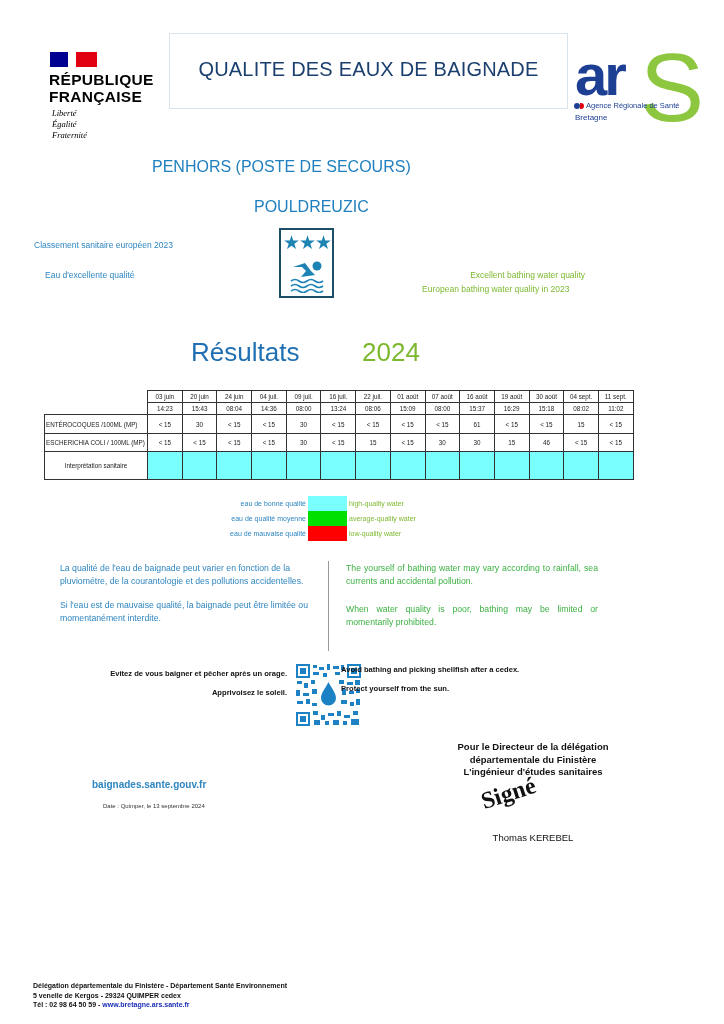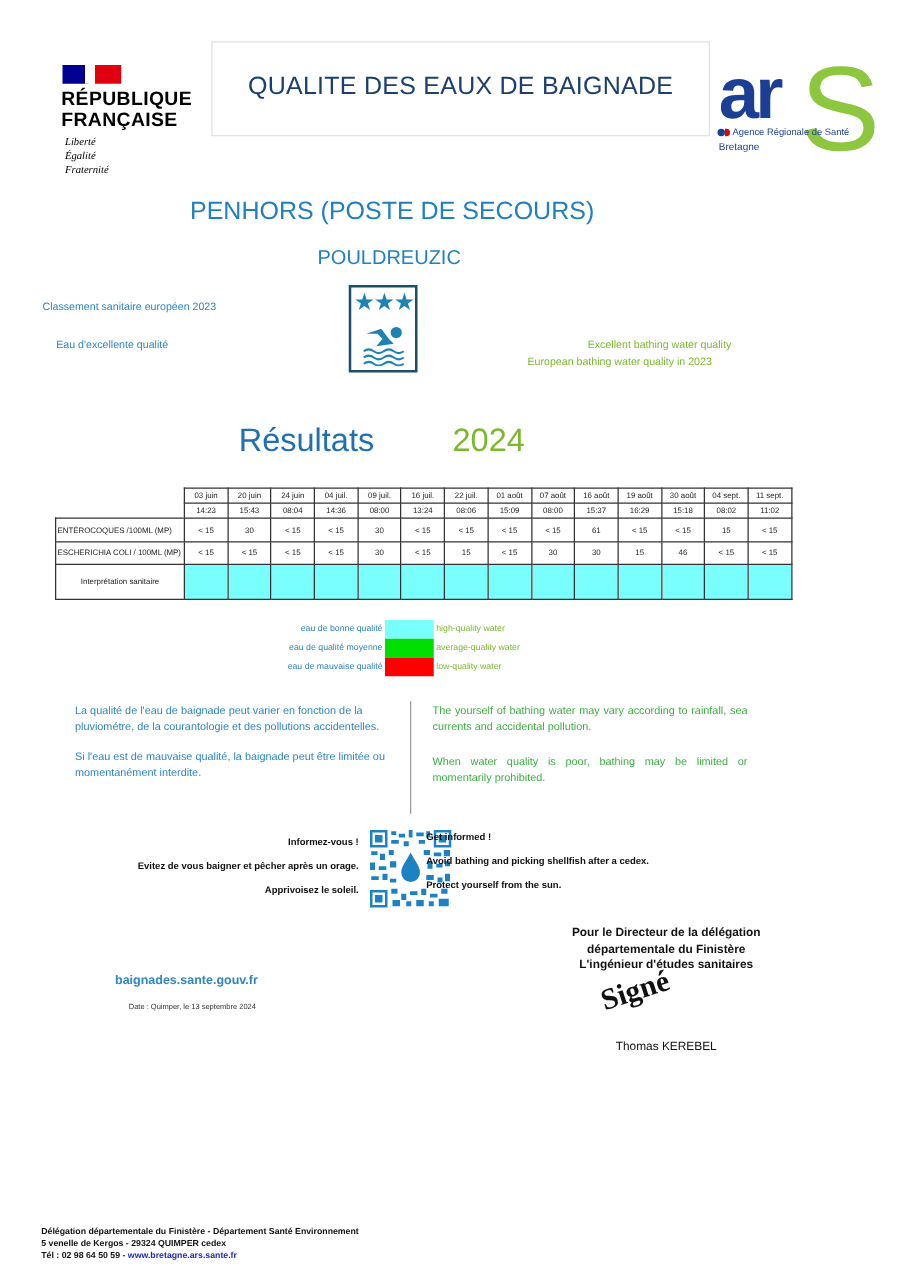--- a/index.html
+++ b/index.html
@@ -18,21 +18,21 @@
   .title-text { left:169px; top:58px; width:399px; text-align:center; font-size:20px; color:#1b3f6e; letter-spacing:0.2px; }
 
   
   .ars-ar { left:575px; top:46px; font-size:58px; font-weight:bold; color:#1c3f94; letter-spacing:-3px; line-height:58px; }
   .ars-s { left:640px; top:40px; font-size:96px; color:#8dc63f; line-height:96px; font-weight:normal; }
   .ars-sub { left:574px; top:101px; font-size:7.5px; color:#1c3f94; white-space:nowrap; }
   .ars-sub .dot1 { display:inline-block; width:6px; height:6px; background:#1c3f94; border-radius:50%; vertical-align:middle; }
   .ars-sub .dot2 { display:inline-block; width:4px; height:6px; background:#e1000f; border-radius:0 4px 4px 0; vertical-align:middle; margin-right:2px; }
   .ars-bret { left:575px; top:113px; font-size:8px; color:#1c3f94; }
 
-  .site-name { left:0; width:666px; top:158px; text-align:left; padding-left:152px; box-sizing:border-box; font-size:20px; color:#1f7fbf; }
+  .site-name { left:0; width:666px; top:158px; text-align:left; padding-left:152px; box-sizing:border-box; font-size:16px; color:#1f7fbf; }
   .commune { left:254px; top:198px; font-size:16px; color:#1f7fbf; }
 
   .cls-fr1 { left:34px; top:240px; font-size:8.5px; color:#2f86c0; }
   .cls-fr2 { left:45px; top:270px; font-size:8.5px; color:#2f86c0; }
   .cls-en1 { left:422px; top:240px; font-size:8.5px; color:#7cb82f;margin-top:44px; }
   .cls-en2 { right:139px; top:270px; font-size:8.5px; color:#7cb82f; }
 
   .badge { left:279px; top:228px; width:55px; height:70px; border:2px solid #1d4e68; box-sizing:border-box; background:#fff; }
   .badge .stars { position:absolute; left:2px; top:3px; width:48px; text-align:center; font-size:19px; line-height:19px; color:#1d82b4; letter-spacing:-1px; }
 
@@ -235,21 +235,20 @@
   <p>La qualité de l'eau de baignade peut varier en fonction de la pluviométre, de la courantologie et des pollutions accidentelles.</p>
   <p>Si l'eau est de mauvaise qualité, la baignade peut être limitée ou momentanément interdite.</p>
 </div>
 <div class="abs divider"></div>
 <div class="abs info-en">
   <p>The yourself of bathing water may vary according to rainfall, sea currents and accidental pollution.</p>
   <p style="margin-top:16px">When water quality is poor, bathing may be limited or momentarily prohibited.</p>
 </div>
 
 <div class="abs tips-fr">
-  <div>Informez-vous !</div>
   <div>Evitez de vous baigner et pêcher après un orage.</div>
   <div>Apprivoisez le soleil.</div>
 </div>
 <svg class="abs qr" viewBox="0 0 67 64">
   <rect x="0" y="0" width="67" height="64" fill="#fff"></rect>
   <g fill="#1d82c4">
     <rect x="1" y="1" width="14" height="14"></rect>
       <rect x="52" y="1" width="14" height="14"></rect>
       <rect x="1" y="49" width="14" height="14"></rect>
   </g>
@@ -296,21 +295,20 @@
       <rect x="58" y="48" width="5" height="4"></rect>
     <rect x="19" y="57" width="6" height="5"></rect>
       <rect x="30" y="58" width="4" height="4"></rect>
       <rect x="38" y="57" width="6" height="5"></rect>
       <rect x="48" y="58" width="4" height="4"></rect>
       <rect x="56" y="56" width="8" height="6"></rect>
     <path d="M33.5 19 C 30 26, 26 30, 26 35 A 7.5 7.5 0 0 0 41 35 C 41 30, 37 26, 33.5 19 Z"></path>
   </g>
 </svg>
 <div class="abs tips-en">
-  <div>Get informed !</div>
   <div>Avoid bathing and picking shellfish after a cedex.</div>
   <div>Protect yourself from the sun.</div>
 </div>
 
 <div class="abs website">baignades.sante.gouv.fr</div>
 <div class="abs date-line">Date : Quimper, le 13 septembre 2024</div>
 
 <div class="abs sign-block">
   <div>Pour le Directeur de la délégation</div>
   <div>départementale du Finistère</div>

